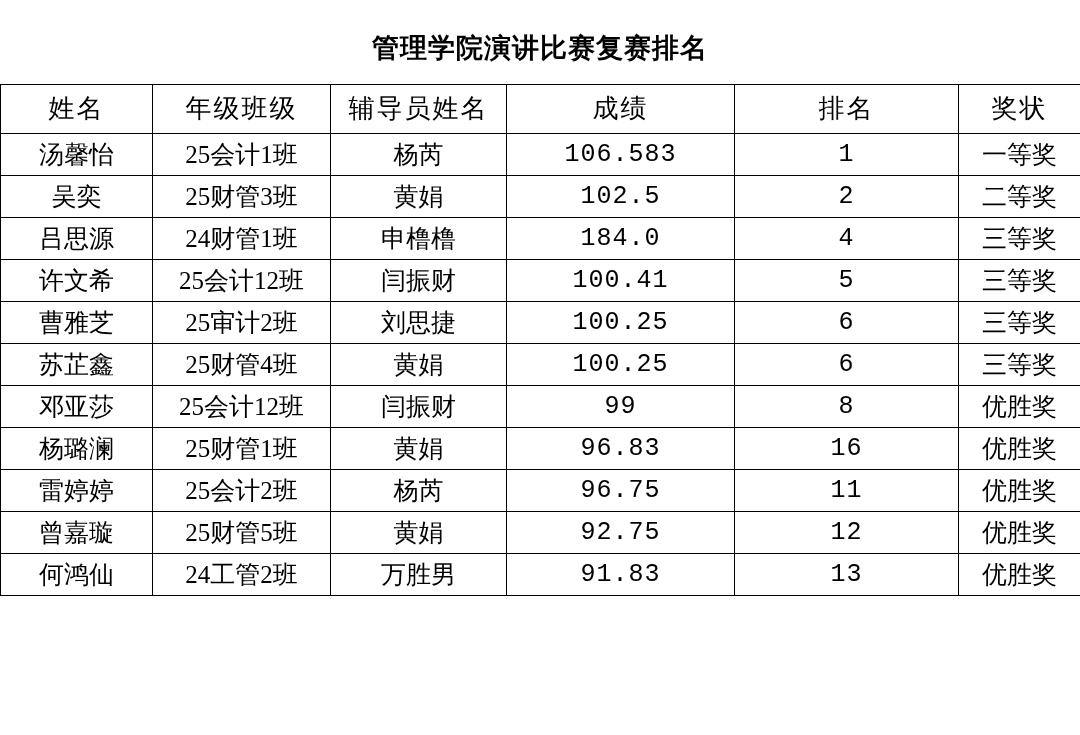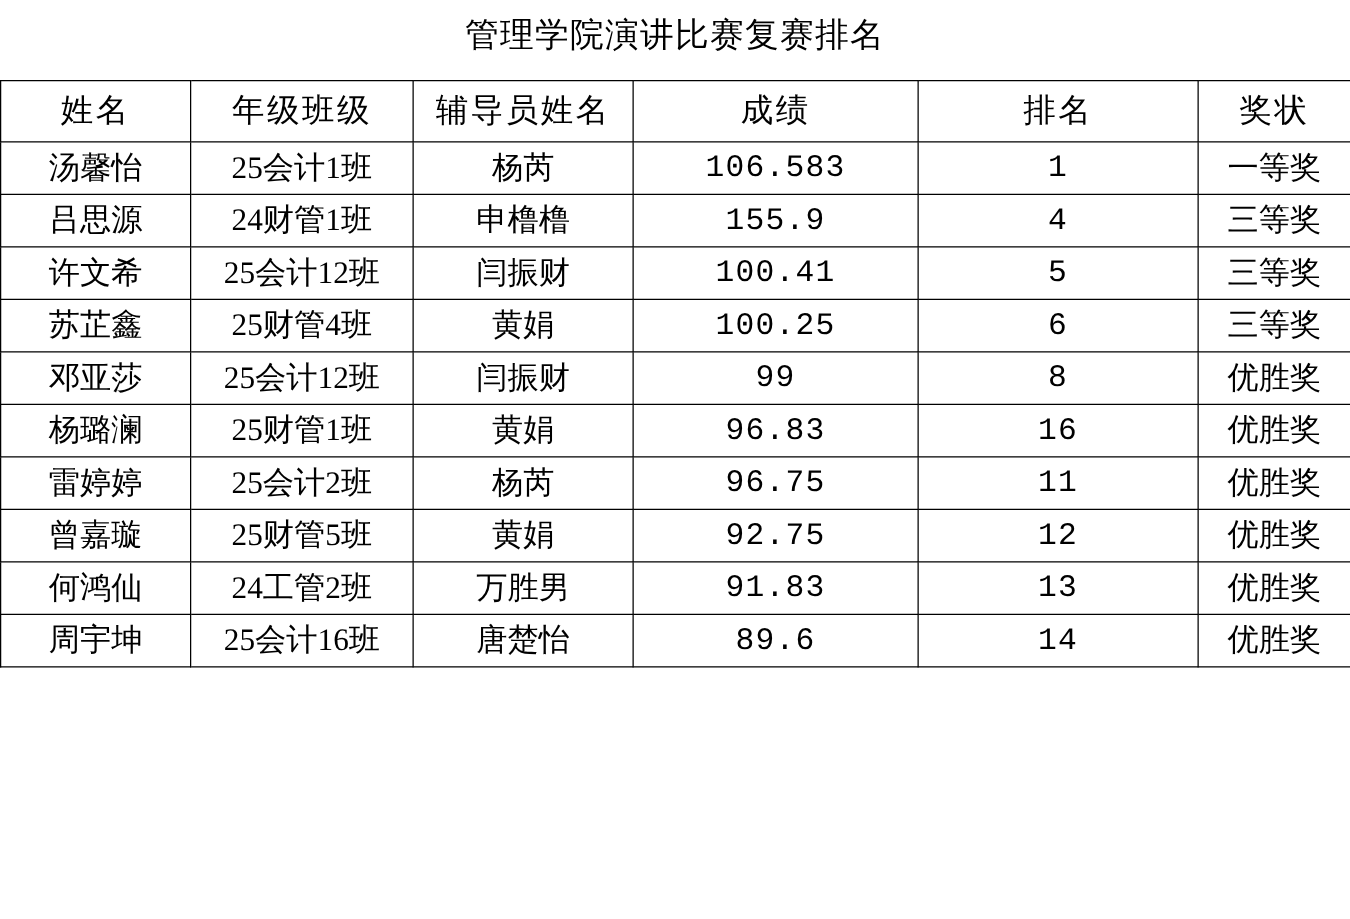--- a/index.html
+++ b/index.html
@@ -18,24 +18,24 @@
     position: relative;
     width: 1080px;
     height: 735px;
     background: #ffffff;
     box-sizing: border-box;
   }
   .doc-title {
     text-align: center;
     font-size: 27px;
     line-height: 1.1;
-    padding-top: 14px;
+    padding-top: 34px;
     padding-bottom: 20px;
     letter-spacing: 1px;
-    font-weight: normal;
+    font-weight: bold;
     color: #000000;
   }
   table.rank-table {
     border-collapse: collapse;
     width: 1080px;
     table-layout: fixed;
   }
   table.rank-table td,
   table.rank-table th {
     border: 1px solid #000000;
@@ -99,33 +99,49 @@
     <tbody id="table-body">
         <tr>
           <td>汤馨怡</td>
           <td>25会计1班</td>
           <td>杨芮</td>
           <td class="num-cell">106.583</td>
           <td class="num-cell">1</td>
           <td>一等奖</td>
         </tr>
         <tr>
+          <td>吴奕</td>
+          <td>25财管3班</td>
+          <td>黄娟</td>
+          <td class="num-cell">102.5</td>
+          <td class="num-cell">2</td>
+          <td>二等奖</td>
+        </tr>
+        <tr>
           <td>吕思源</td>
           <td>24财管1班</td>
           <td>申橹橹</td>
-          <td class="num-cell">155.9</td>
+          <td class="num-cell">184.0</td>
           <td class="num-cell">4</td>
           <td>三等奖</td>
         </tr>
         <tr>
           <td>许文希</td>
           <td>25会计12班</td>
           <td>闫振财</td>
           <td class="num-cell">100.41</td>
           <td class="num-cell">5</td>
+          <td>三等奖</td>
+        </tr>
+        <tr>
+          <td>曹雅芝</td>
+          <td>25审计2班</td>
+          <td>刘思捷</td>
+          <td class="num-cell">100.25</td>
+          <td class="num-cell">6</td>
           <td>三等奖</td>
         </tr>
         <tr>
           <td>苏芷鑫</td>
           <td>25财管4班</td>
           <td>黄娟</td>
           <td class="num-cell">100.25</td>
           <td class="num-cell">6</td>
           <td>三等奖</td>
         </tr>
@@ -162,24 +178,16 @@
           <td>优胜奖</td>
         </tr>
         <tr>
           <td>何鸿仙</td>
           <td>24工管2班</td>
           <td>万胜男</td>
           <td class="num-cell">91.83</td>
           <td class="num-cell">13</td>
           <td>优胜奖</td>
         </tr>
-        <tr>
-          <td>周宇坤</td>
-          <td>25会计16班</td>
-          <td>唐楚怡</td>
-          <td class="num-cell">89.6</td>
-          <td class="num-cell">14</td>
-          <td>优胜奖</td>
-        </tr>
       </tbody>
   </table>
 
 </div>
 
 </body></html>

